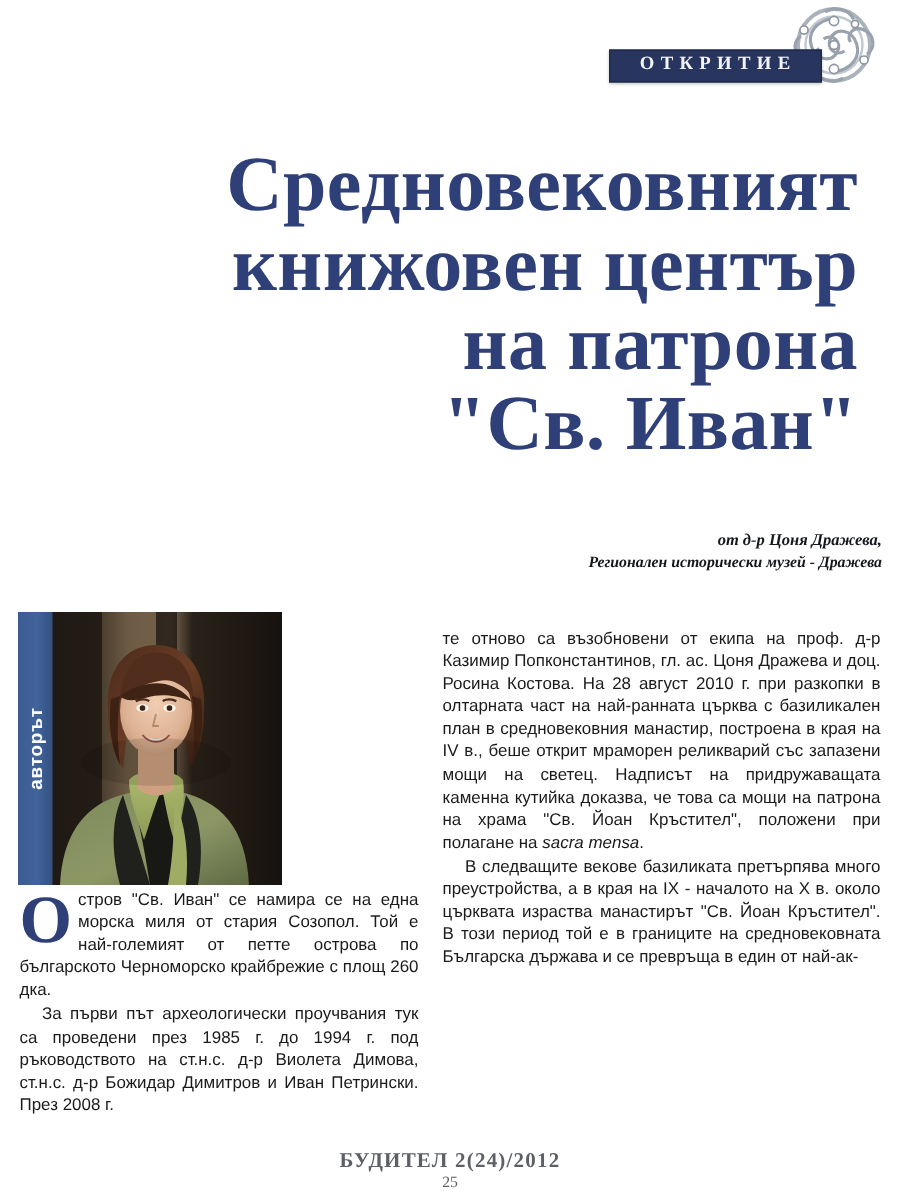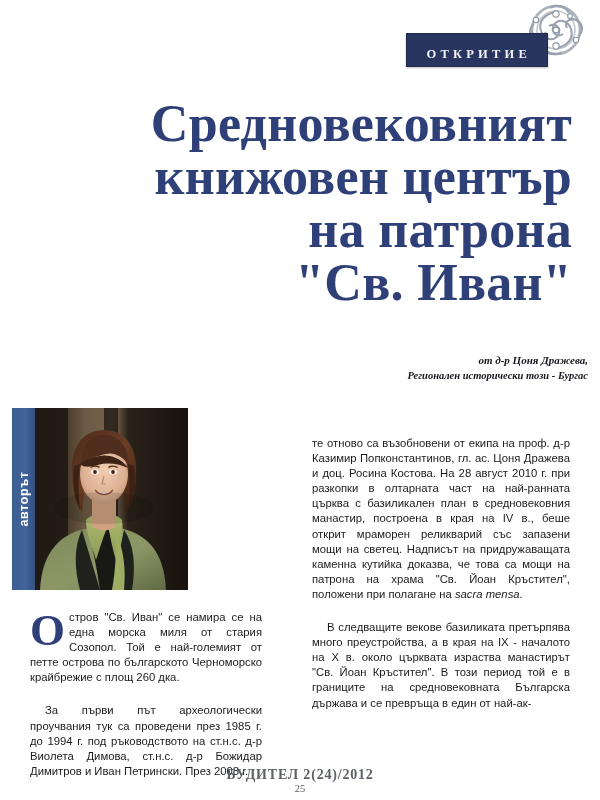--- a/index.html
+++ b/index.html
@@ -41,21 +41,21 @@
     width: 72px;
     height: 62px;
   }
 
   .kicker-banner {
     position: absolute;
     right: 52px;
     top: 33px;
     background: #28365f;
     border: 1px solid #1d2a4d;
-    padding: 14px 16px 5px 16px;
+    padding: 2px 16px 5px 16px;
     box-shadow: 0 1px 2px rgba(0,0,0,.25);
   }
   .kicker-banner .kicker-text {
     display: block;
     color: #f2f4f8;
     font-family: "Liberation Serif", serif;
     font-size: 12.5px;
     font-weight: 700;
     letter-spacing: 4.2px;
     line-height: 1;
@@ -159,21 +159,21 @@
   .col {
     position: absolute;
     font-family: "Liberation Sans", sans-serif;
     font-size: 11.3px;
     line-height: 15.1px;
     color: #1b1b1b;
     text-align: justify;
     text-justify: inter-word;
   }
   .col p {
-    margin: 18px;
+    margin: 1px;
   }
   .col p.indent {
     text-indent: 15px;
   }
   .col .ital {
     font-style: italic;
   }
 
   .col-left {
     left: 12px;
@@ -257,21 +257,21 @@
 
   <h1 class="headline">
     <span class="hl-line">Средновековният</span>
     <span class="hl-line">книжовен център</span>
     <span class="hl-line">на патрона</span>
     <span class="hl-line">"Св. Иван"</span>
   </h1>
 
   <div class="byline">
     <span class="byline-author">от д-р Цоня Дражева,</span>
-    <span class="byline-org">Регионален исторически този - Бургас</span>
+    <span class="byline-org">Регионален исторически музей - Дражева</span>
   </div>
 
   <figure class="photo-block" style="margin:0;">
     <div class="photo-frame">
       <svg class="photo-canvas" viewBox="0 0 176 182" preserveAspectRatio="xMidYMid slice" aria-hidden="true">
         <defs>
           <linearGradient id="bgWall" x1="0" y1="0" x2="1" y2="0">
             <stop offset="0%" stop-color="#1d1712"></stop>
             <stop offset="32%" stop-color="#241d16"></stop>
             <stop offset="42%" stop-color="#6b5a45"></stop>

